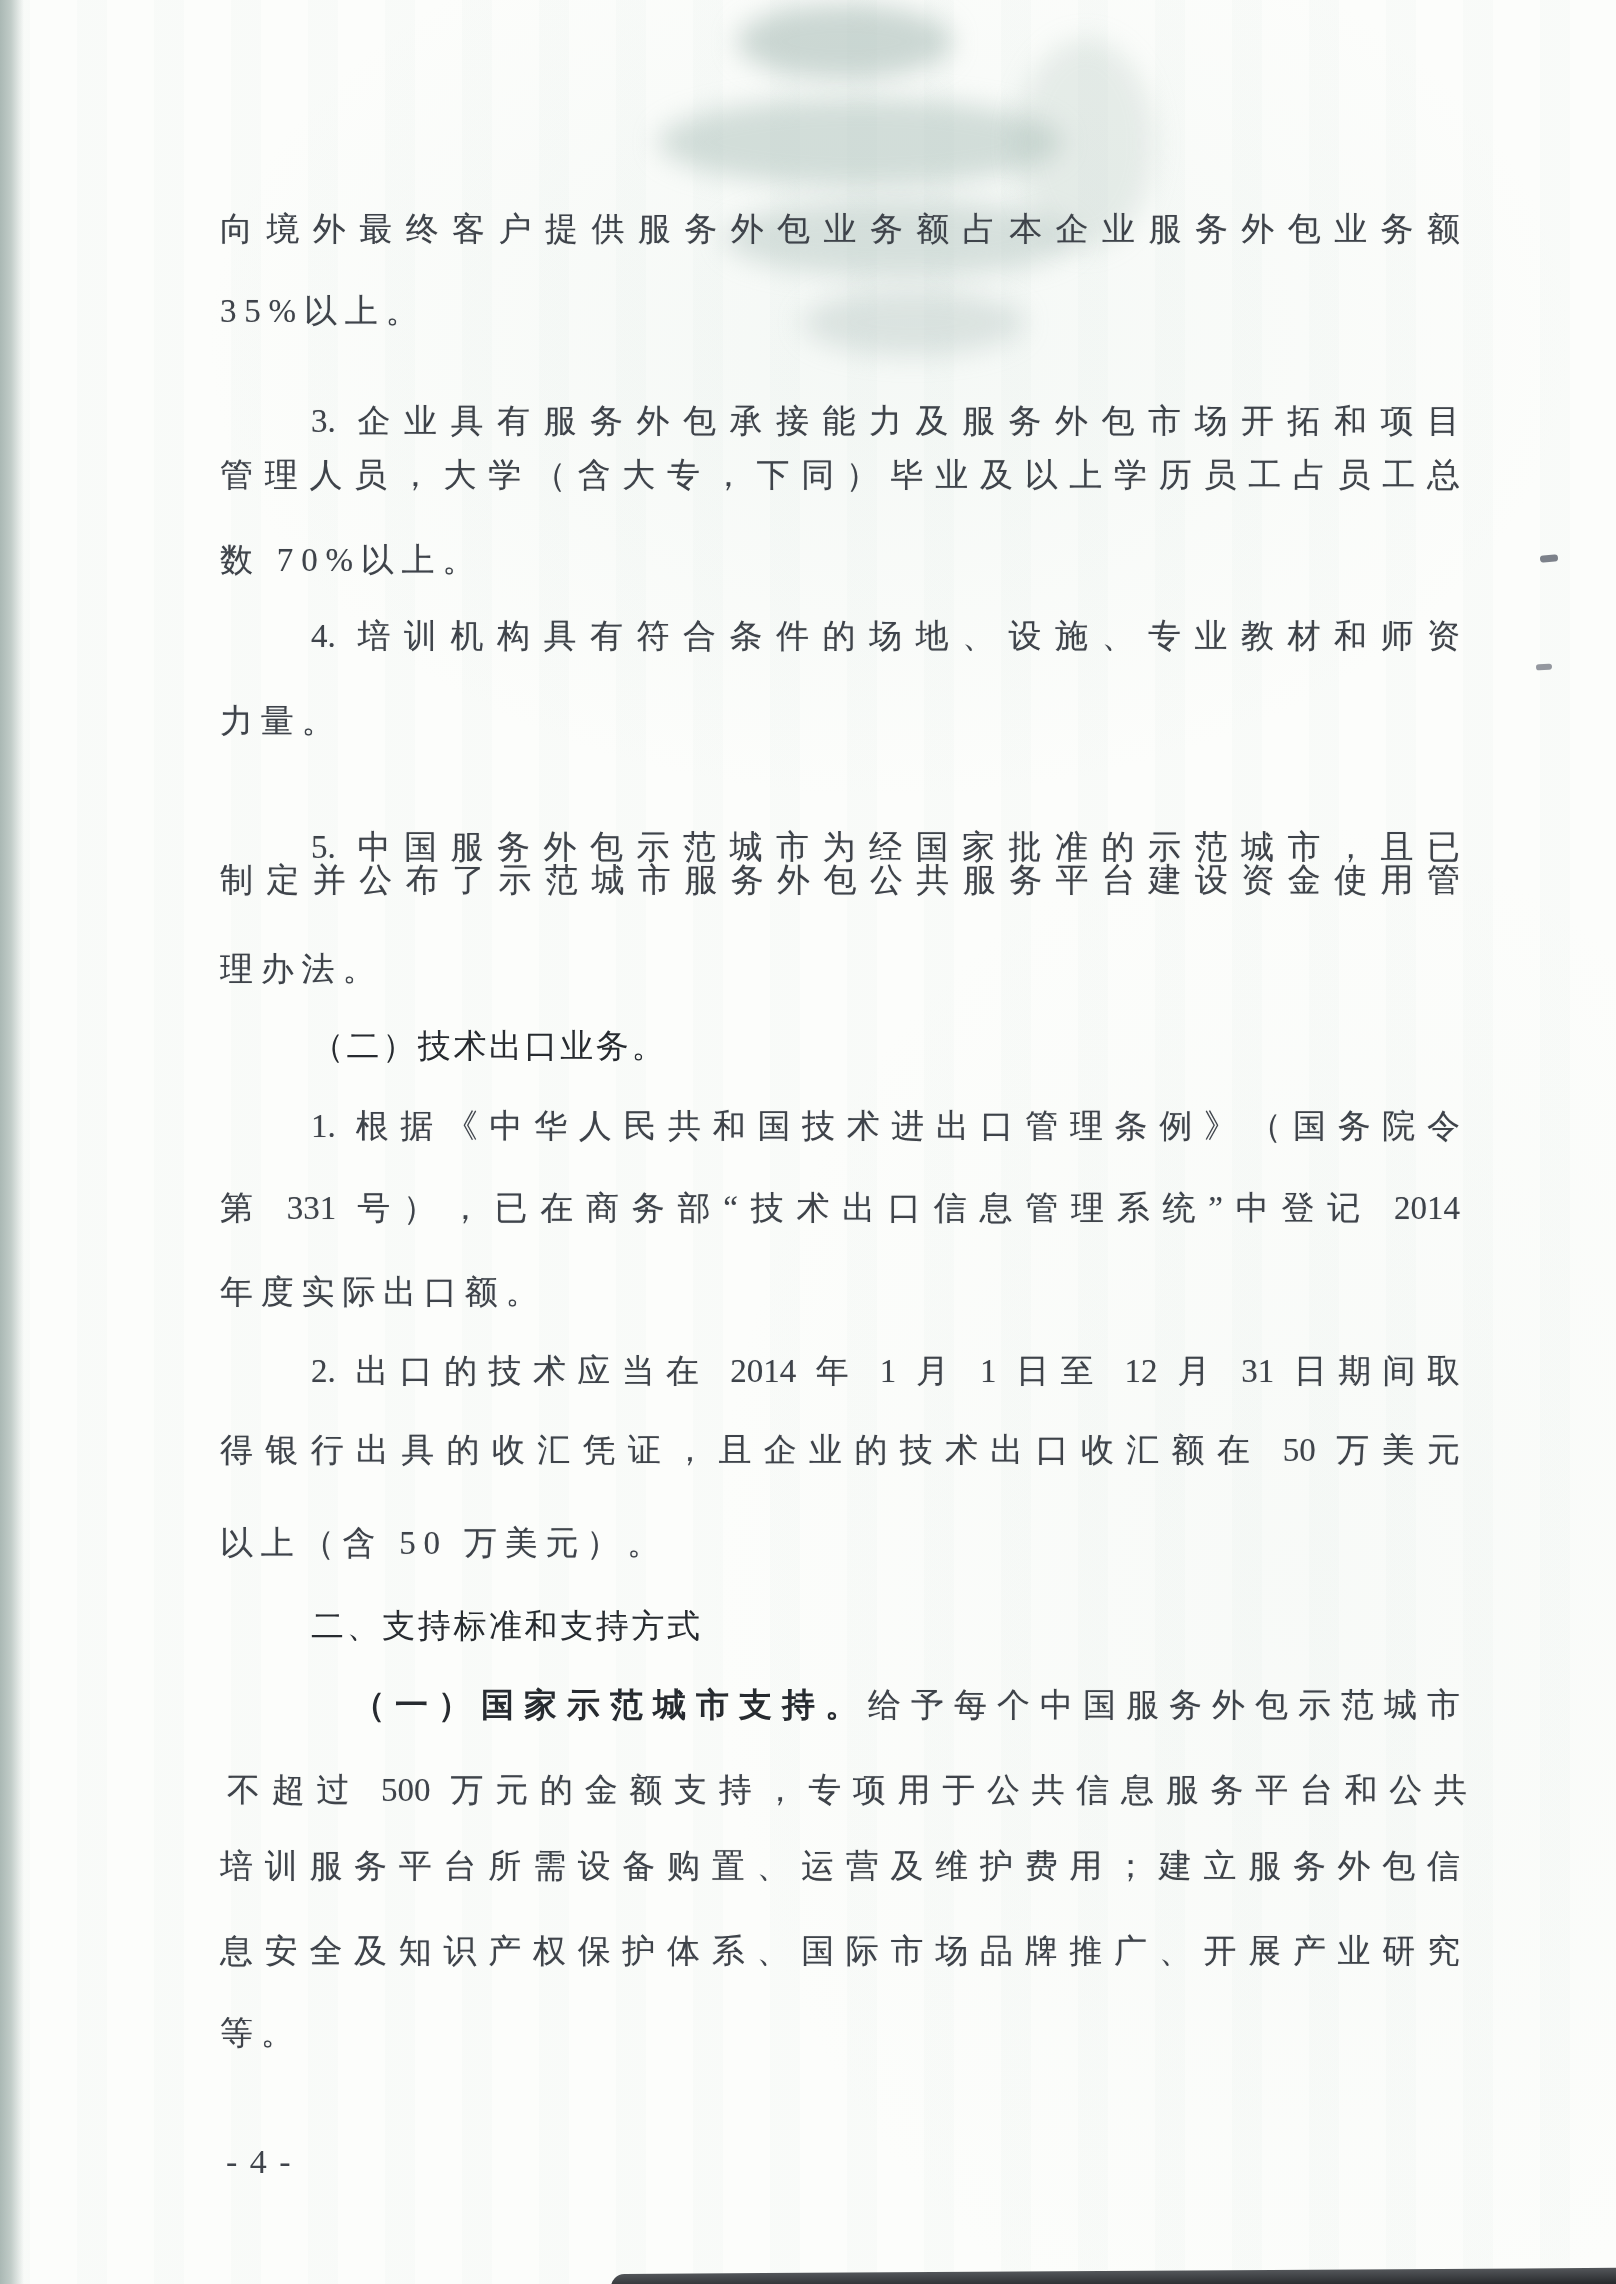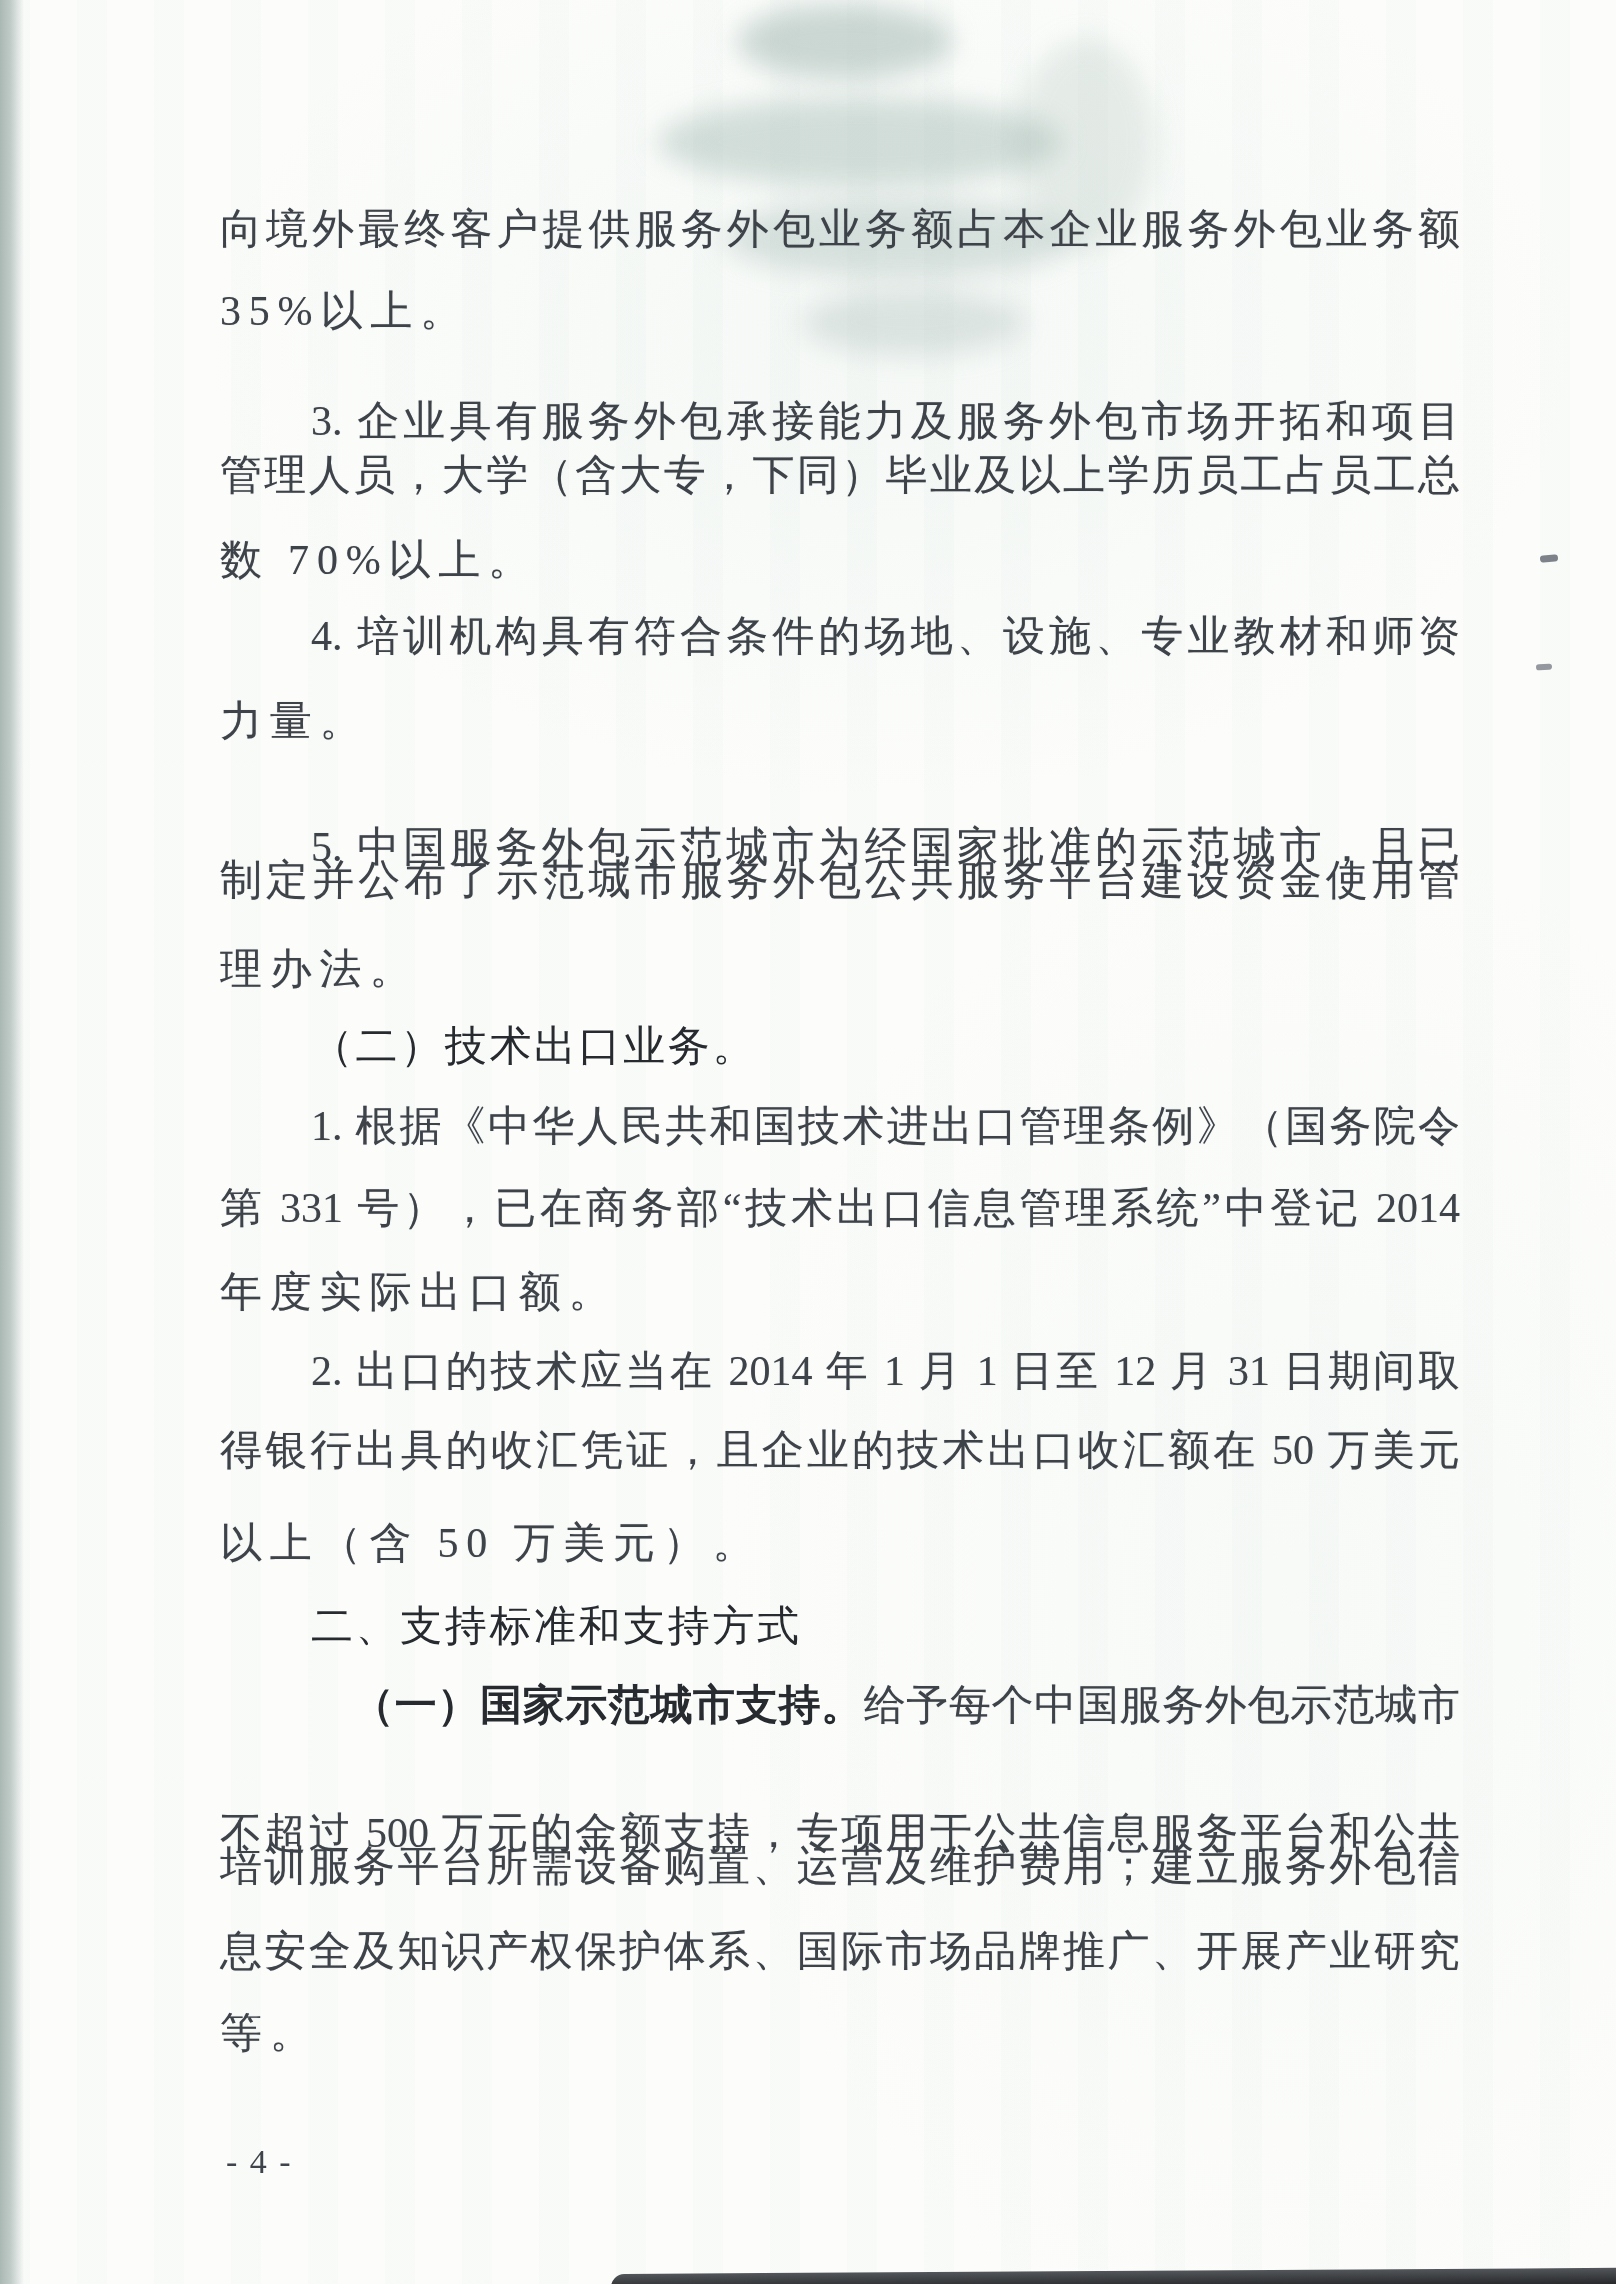--- a/index.html
+++ b/index.html
@@ -35,21 +35,21 @@
   .dash-1{left:1540px;top:555px;width:17.6px;height:7.2px;opacity:.8;transform:rotate(-4deg);}
   .dash-2{left:1536px;top:664px;width:16.3px;height:5.9px;opacity:.65;transform:rotate(-3deg);}
   .next-page-edge{
     position:absolute;left:611px;top:2274px;width:1147px;height:27px;
     background:linear-gradient(180deg,#53565a 0%,#2a2c2f 55%,#1e2023 100%);
     border-radius:14.3px 0 0 14.3px;
     transform:rotate(-0.35deg);transform-origin:left center;
   }
   .line{
     position:absolute;left:220px;width:1240px;height:59px;
-    font-size:42px;line-height:55px;color:#3e434a;
+    font-size:33px;line-height:55px;color:#3e434a;
     letter-spacing:7.8px;white-space:nowrap;
     text-shadow:0 0 0.8px rgba(62,67,74,0.35);
   }
   .line.justify{
     letter-spacing:0;white-space:normal;
     text-align:justify;text-align-last:justify;text-justify:inter-character;
   }
   .line.indent{text-indent:91px;}
   .line.heading{
     font-family:"Liberation Sans","DejaVu Sans",sans-serif;
@@ -91,21 +91,21 @@
       <div class="line" style="top: 942px;">理办法。</div>
       <div class="line indent heading" style="top: 1018px;">（二）技术出口业务。</div>
       <div class="line justify indent" style="top: 1099px;">1. 根据《中华人民共和国技术进出口管理条例》（国务院令</div>
       <div class="line justify" style="top: 1181px;">第 331 号），已在商务部“技术出口信息管理系统”中登记 2014</div>
       <div class="line" style="top: 1265px;">年度实际出口额。</div>
       <div class="line justify indent" style="top: 1344px;">2. 出口的技术应当在 2014 年 1 月 1 日至 12 月 31 日期间取</div>
       <div class="line justify" style="top: 1423px;">得银行出具的收汇凭证，且企业的技术出口收汇额在 50 万美元</div>
       <div class="line" style="top: 1516px;">以上（含 50 万美元）。</div>
       <div class="line indent heading" style="top: 1598px;">二、支持标准和支持方式</div>
       <div class="line justify indent" style="top: 1677px;"><span class="bold-seg">（一）国家示范城市支持。</span><span>给予每个中国服务外包示范城市</span></div>
-      <div class="line justify" style="top: 1806px;">不超过 500 万元的金额支持，专项用于公共信息服务平台和公共</div>
+      <div class="line justify" style="top: 1763px; margin-left: 7px;">不超过 500 万元的金额支持，专项用于公共信息服务平台和公共</div>
       <div class="line justify" style="top: 1839px;">培训服务平台所需设备购置、运营及维护费用；建立服务外包信</div>
       <div class="line justify" style="top: 1924px;">息安全及知识产权保护体系、国际市场品牌推广、开展产业研究</div>
       <div class="line" style="top: 2006px;">等。</div>
     </div>
 
   <div class="page-number">- 4 -</div>
 
   <div class="dash dash-1"></div>
   <div class="dash dash-2"></div>
 

